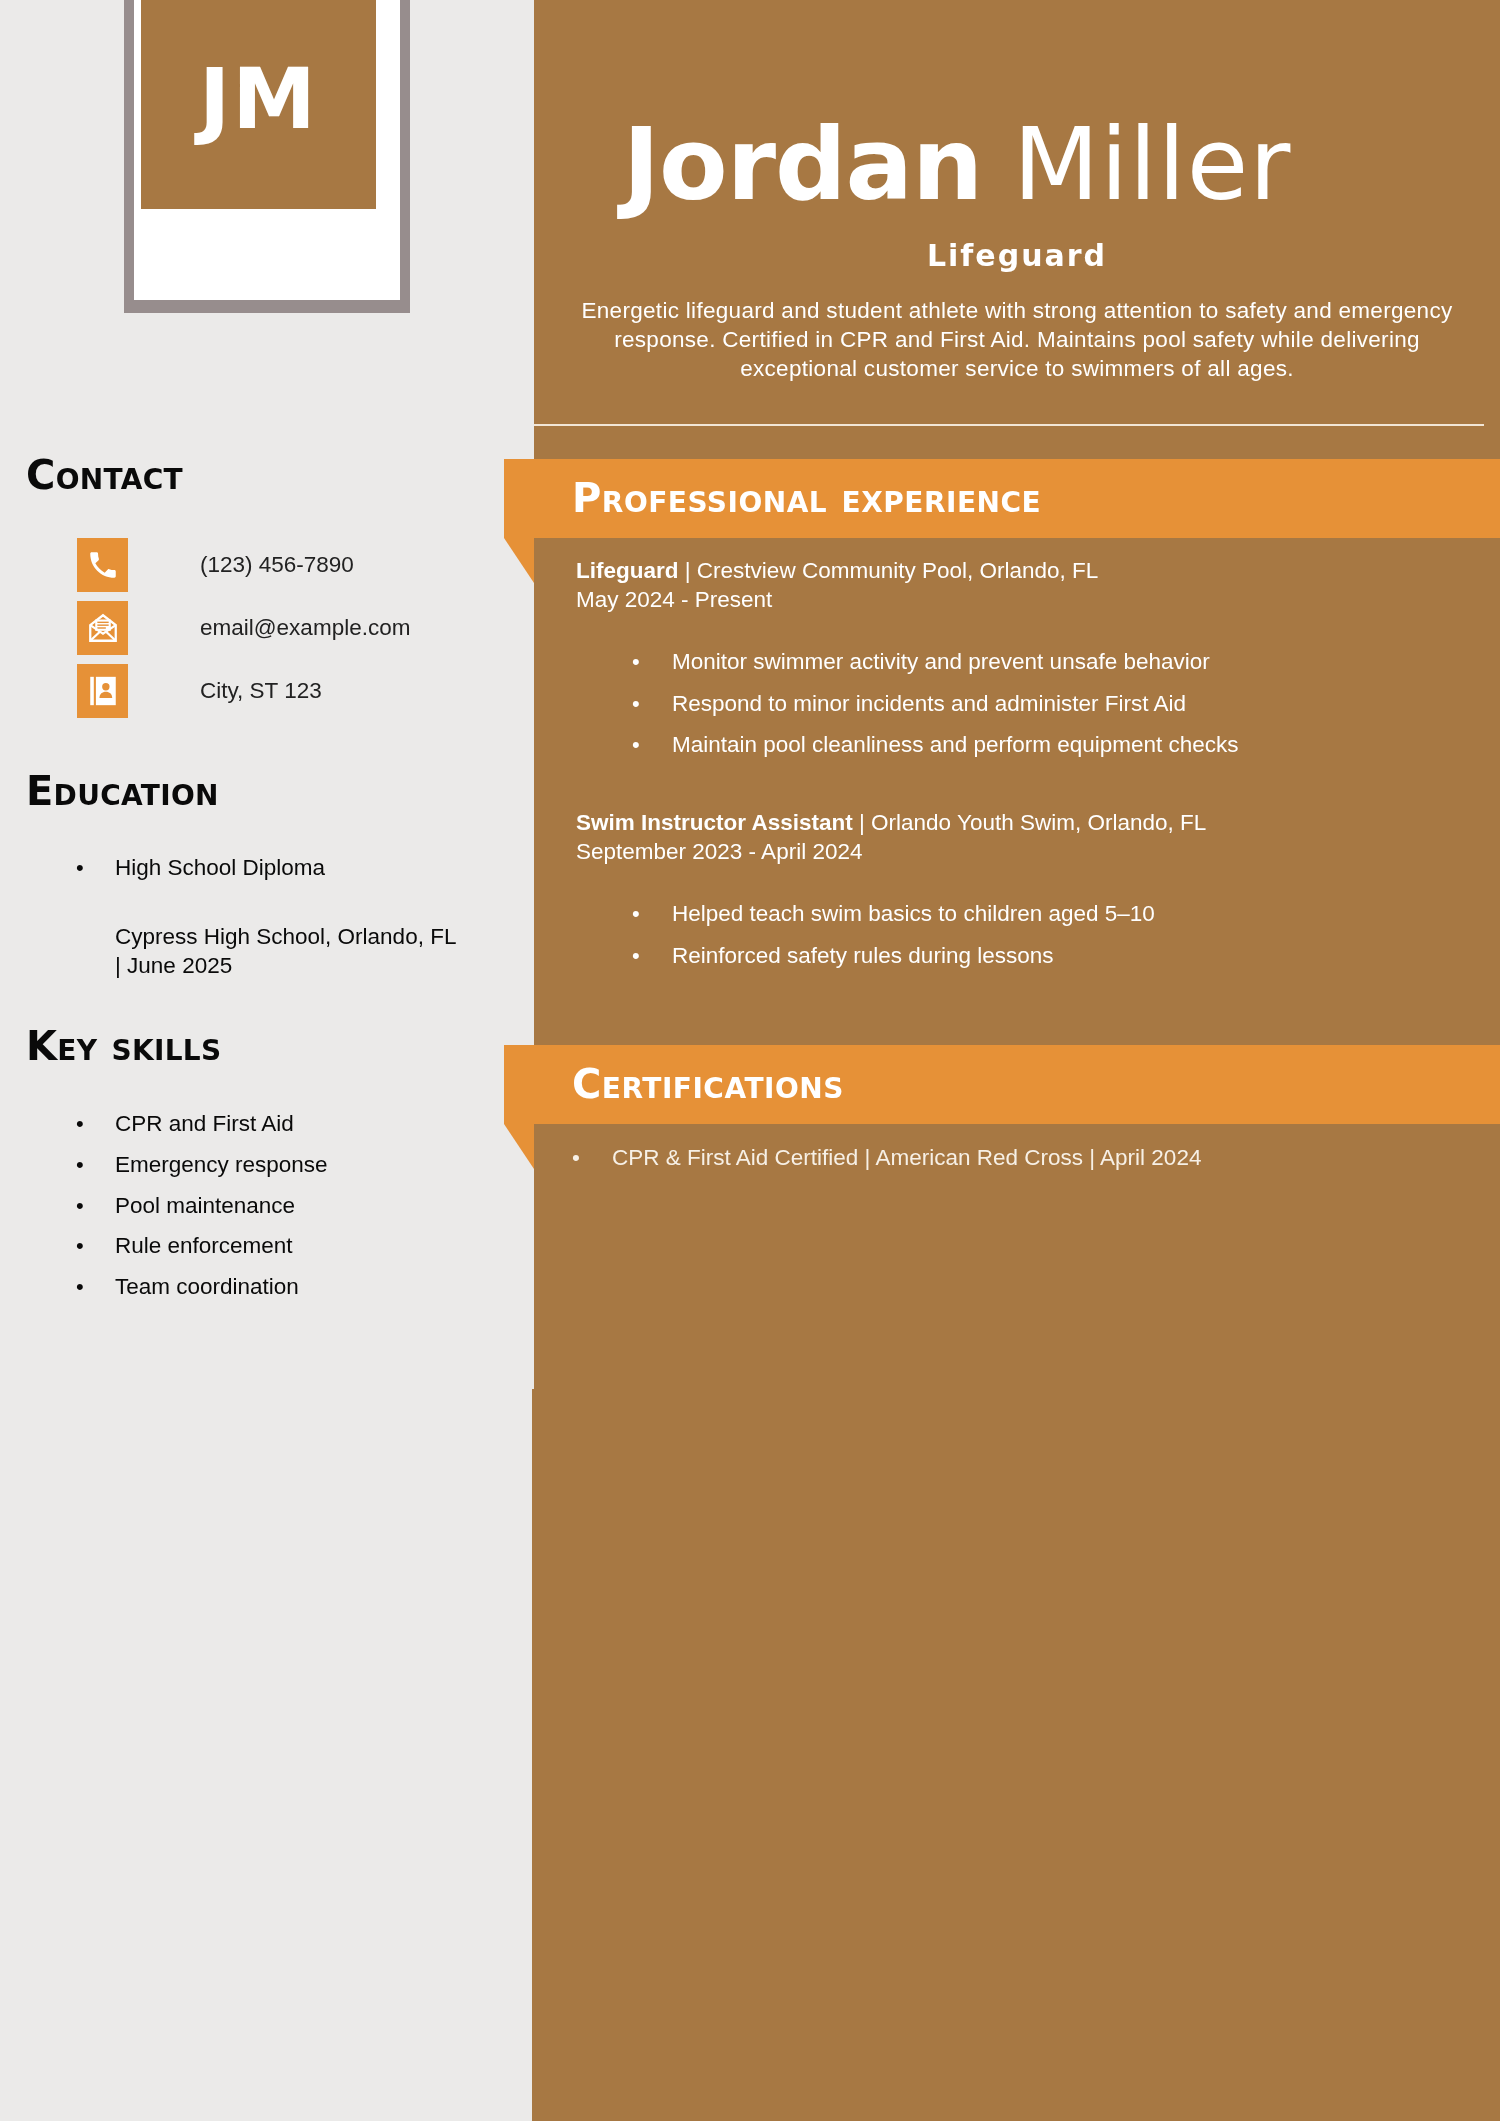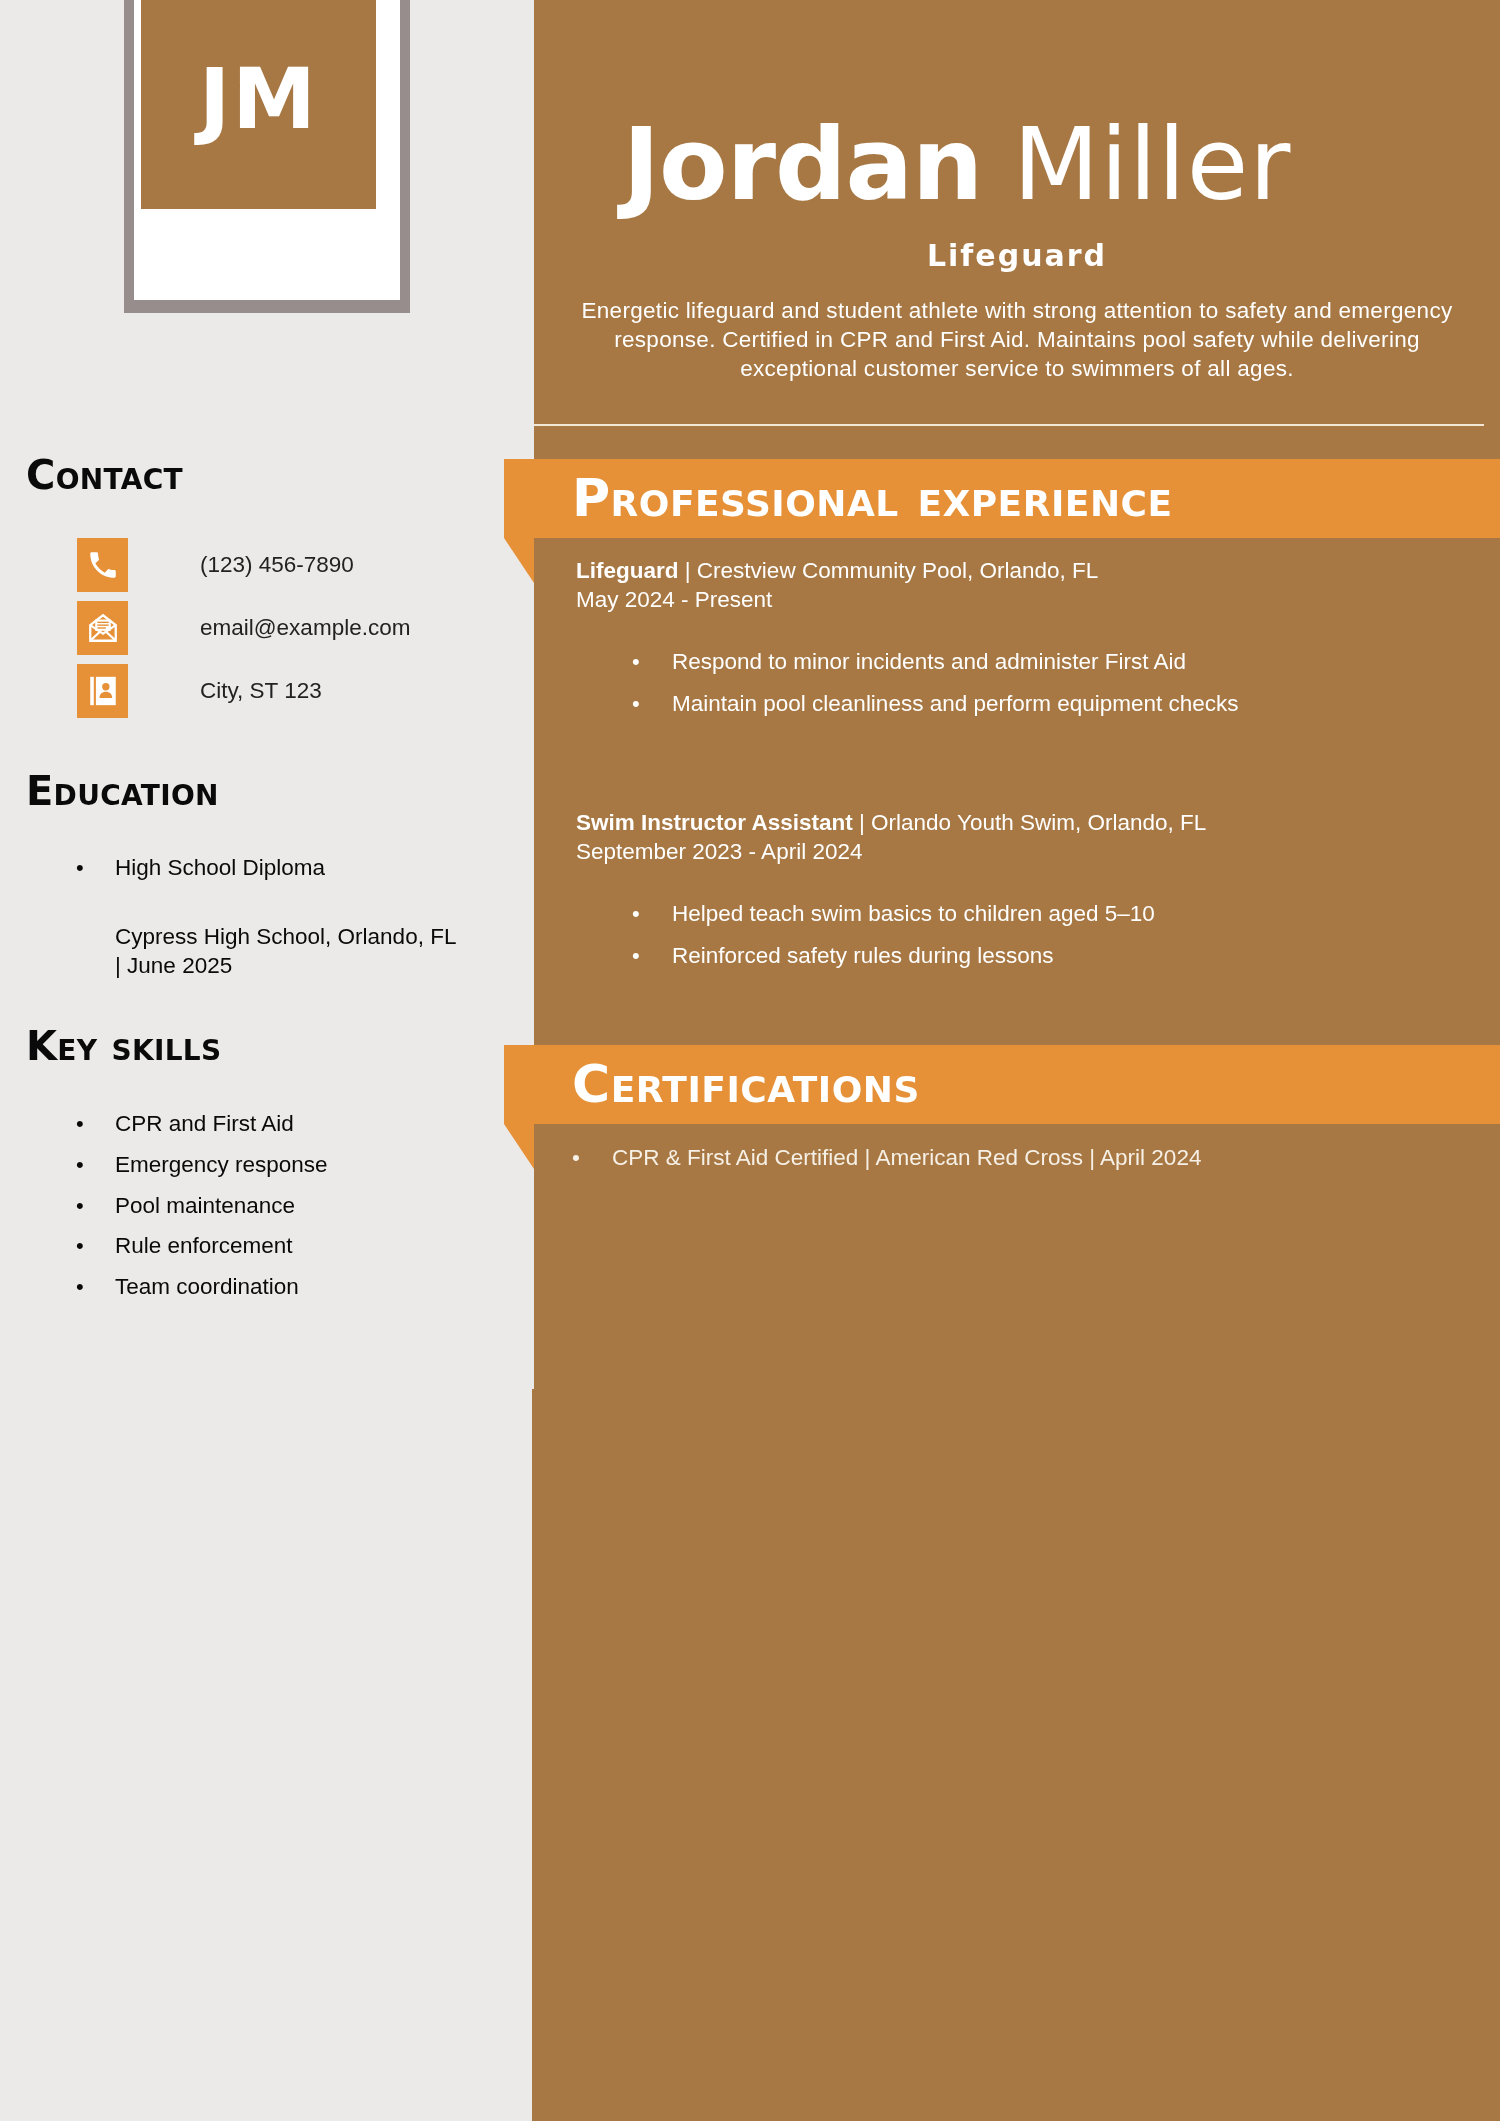--- a/index.html
+++ b/index.html
@@ -31,21 +31,21 @@
     font-family: "DejaVu Sans", sans-serif; font-weight: bold; font-size: 30px; letter-spacing: 2px; }
   .summary { left: 570px; width: 894px; top: 296px; text-align: center; color: #fff;
     font-size: 22.5px; line-height: 29px; letter-spacing: 0.3px; }
   .rule { left: 534px; top: 424px; width: 950px; height: 2px; background: #F2E6D6; }
 
   
   .ribbon { left: 504px; width: 996px; height: 79px; background: #E69137; }
   .ribbon-fold { left: 504px; width: 30px; height: 45px; background: #E69137;
     clip-path: polygon(0 0, 100% 0, 100% 100%); }
   .ribbon-title { left: 572px; color: #fff; font-family: "DejaVu Sans", sans-serif;
-    font-weight: bold; font-size: 52px; font-variant: small-caps; letter-spacing: 0.5px; line-height: 79px; }
+    font-weight: bold; font-size: 40px; font-variant: small-caps; letter-spacing: 0.5px; line-height: 79px; }
 
   
   .job-head { left: 576px; color: #fff; font-size: 22.5px; line-height: 29px; }
   .job-head b { font-weight: bold; }
   .bullets { left: 632px; margin: 0; padding: 0; list-style: none; color: #fff; font-size: 22.5px; }
   .bullets li { position: relative; padding-left: 40px; height: 41.5px; line-height: 26px; }
   .bullets li::before { content: "\2022"; position: absolute; left: 0; top: 0; font-size: 22px; }
 
   .cert { left: 572px; color: #F7F0E6; font-size: 22.5px; line-height: 26px; }
   .cert .dot { display: inline-block; width: 40px; }
@@ -85,20 +85,21 @@
 
 <div class="abs ribbon" style="top:459px;"></div>
 <div class="abs ribbon-fold" style="top:538px;"></div>
 <div class="abs ribbon-title" style="top:459px;">Professional experience</div>
 
 <div class="abs job-head" style="top:556px;">
   <b>Lifeguard</b><span> | Crestview Community Pool, Orlando, FL</span><br>
   <span>May 2024 - Present</span>
 </div>
 <ul class="abs bullets" style="top:649px;">
+  <li>Monitor swimmer activity and prevent unsafe behavior</li>
   <li>Respond to minor incidents and administer First Aid</li>
   <li>Maintain pool cleanliness and perform equipment checks</li>
 </ul>
 
 <div class="abs job-head" style="top:808px;">
   <b>Swim Instructor Assistant</b><span> | Orlando Youth Swim, Orlando, FL</span><br>
   <span>September 2023 - April 2024</span>
 </div>
 <ul class="abs bullets" style="top:901px;">
   <li>Helped teach swim basics to children aged 5–10</li>

